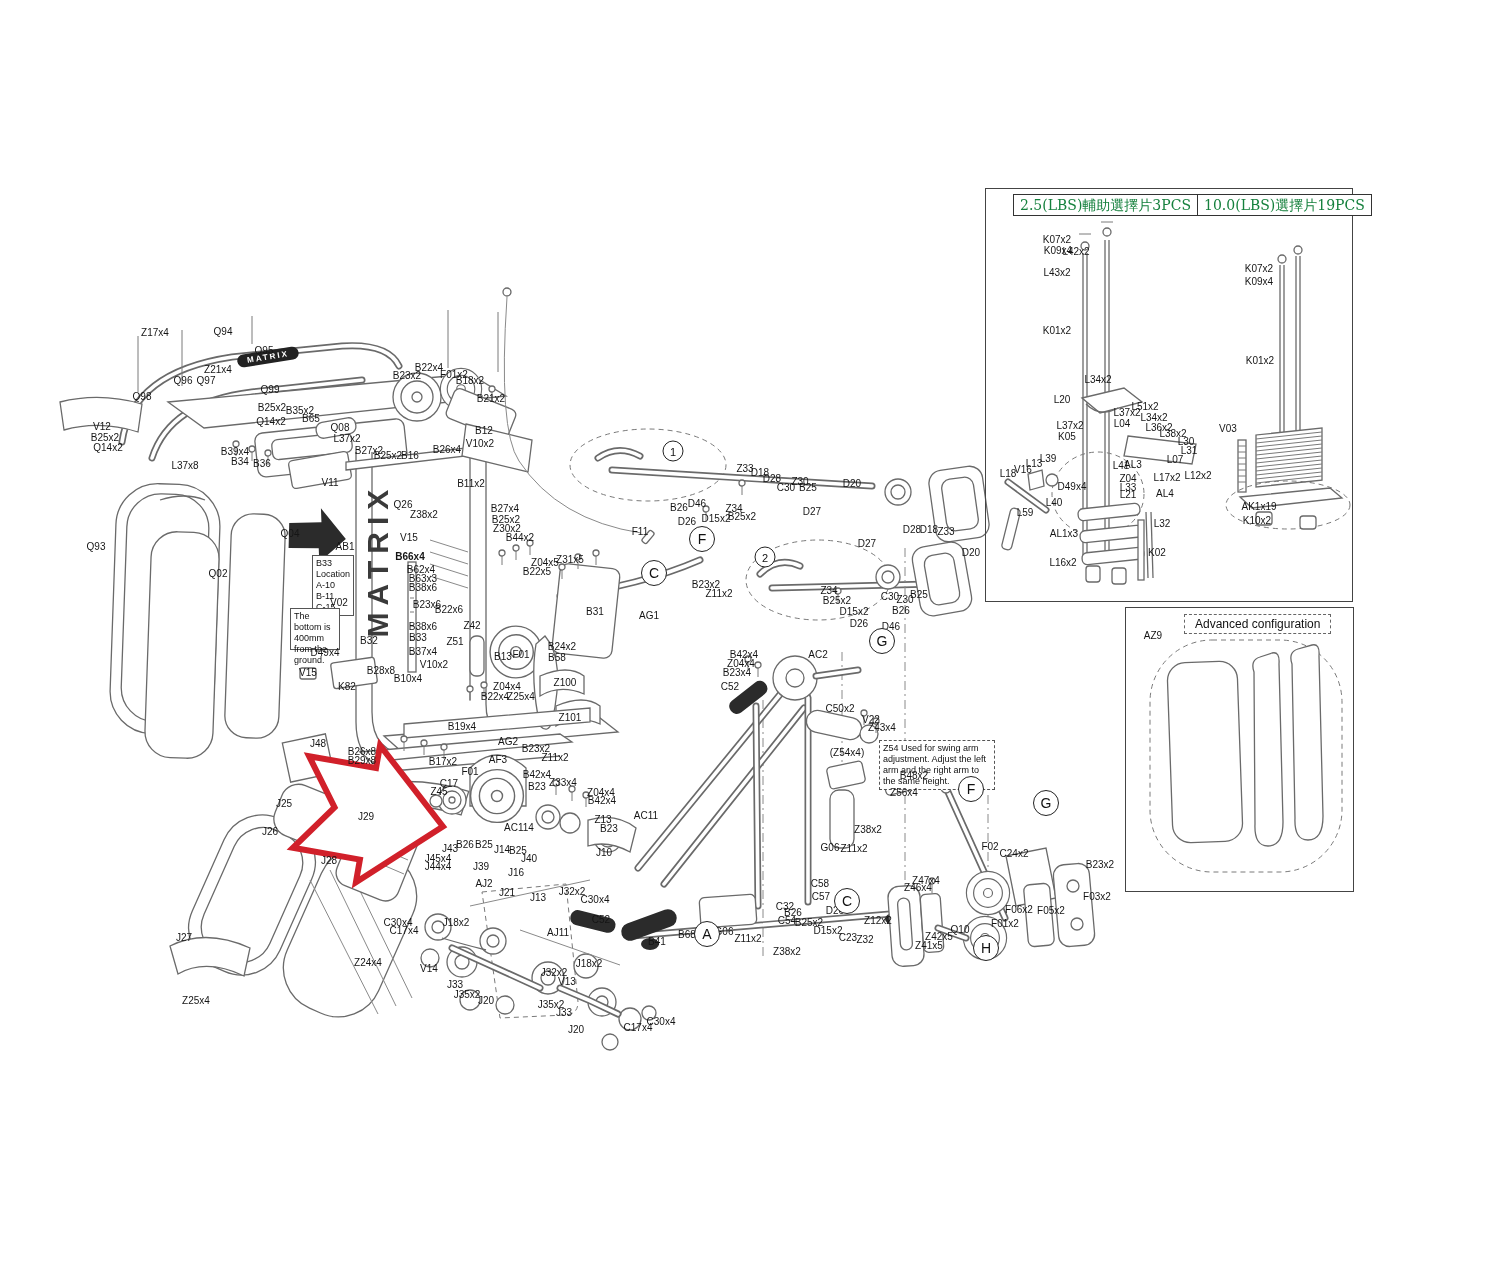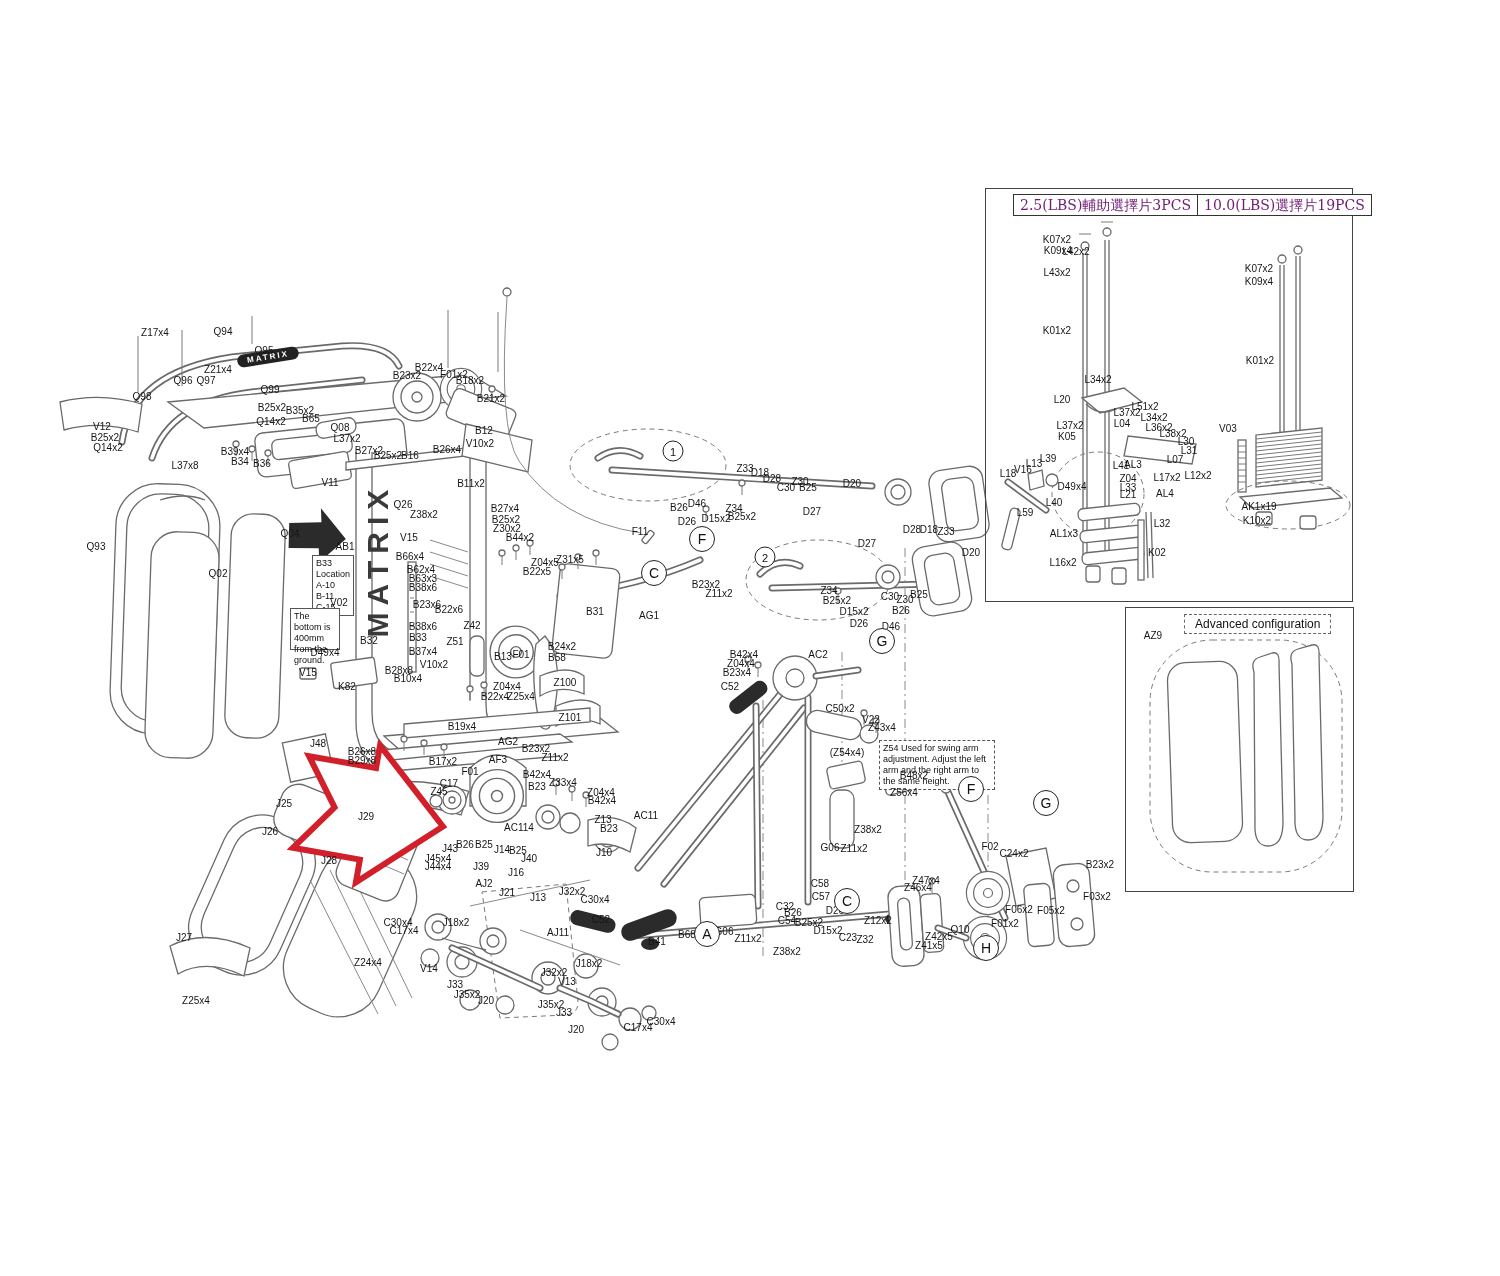--- a/index.html
+++ b/index.html
@@ -16,21 +16,21 @@
   .dark{fill:#2b2b2b;stroke:none;}
   .hatch{stroke:#7a7a7a;stroke-width:1;}
   .lbl{position:absolute;transform:translate(-50%,-50%);font-size:10px;line-height:10px;
        color:#151515;white-space:nowrap;letter-spacing:0;}
   .callout{position:absolute;transform:translate(-50%,-50%);width:24px;height:24px;border:1.4px solid #222;
        border-radius:50%;display:flex;align-items:center;justify-content:center;font-size:14px;color:#111;background:#fff;}
   .callout.num{width:19px;height:19px;font-size:11px;}
   .notebox{position:absolute;border:1px solid #555;background:#fff;color:#111;padding:2px 3px;
        font-size:9px;line-height:11px;}
   .inset{position:absolute;border:1.4px solid #444;background:transparent;}
-  .inset-hdr{position:absolute;border:1.2px solid #333;background:#fff;color:#701a75;
+  .inset-hdr{position:absolute;border:1.2px solid #333;background:#fff;color:#15803d;
        font-family:"DejaVu Serif",serif;font-size:14px;line-height:18px;padding:1px 6px;white-space:nowrap;}
   .brand-tower{position:absolute;transform:translate(-50%,-50%) rotate(-90deg);font-size:30px;font-weight:bold;
        letter-spacing:7px;color:#3a3a3a;font-family:"Liberation Sans",sans-serif;}
   .brand-plate{position:absolute;transform:translate(-50%,-50%) rotate(-9deg);background:#222;color:#fff;
        font-size:8px;font-weight:bold;letter-spacing:2px;padding:2px 10px;border-radius:7px;}
   .adv-hdr{position:absolute;border:1px dashed #666;background:#fff;color:#111;font-size:12px;
        padding:2px 10px;white-space:nowrap;}
 </style>
 </head>
 <body>
@@ -493,33 +493,33 @@
       <span class="lbl" style="left: 308px; top: 673px;">V15</span>
       <span class="lbl" style="left: 347px; top: 687px;">K82</span>
       <span class="lbl" style="left: 318px; top: 744px;">J48</span>
       <span class="lbl" style="left: 403px; top: 505px;">Q26</span>
       <span class="lbl" style="left: 424px; top: 515px;">Z38x2</span>
       <span class="lbl" style="left: 505px; top: 509px;">B27x4</span>
       <span class="lbl" style="left: 506px; top: 520px;">B25x2</span>
       <span class="lbl" style="left: 507px; top: 529px;">Z30x2</span>
       <span class="lbl" style="left: 506px; top: 538px; padding-left: 28px;">B44x2</span>
       <span class="lbl" style="left: 409px; top: 538px;">V15</span>
-      <span class="lbl" style="left: 410px; top: 557px;">B66x4</span>
+      <span class="lbl" style="left: 410px; top: 557px; font-weight: bold;">B66x4</span>
       <span class="lbl" style="left: 421px; top: 570px;">B62x4</span>
       <span class="lbl" style="left: 423px; top: 579px;">B63x3</span>
       <span class="lbl" style="left: 423px; top: 588px;">B38x6</span>
       <span class="lbl" style="left: 427px; top: 605px;">B23x6</span>
       <span class="lbl" style="left: 449px; top: 610px;">B22x6</span>
       <span class="lbl" style="left: 423px; top: 627px;">B38x6</span>
       <span class="lbl" style="left: 418px; top: 638px;">B33</span>
       <span class="lbl" style="left: 472px; top: 626px;">Z42</span>
       <span class="lbl" style="left: 455px; top: 642px;">Z51</span>
       <span class="lbl" style="left: 369px; top: 641px;">B32</span>
       <span class="lbl" style="left: 423px; top: 652px;">B37x4</span>
-      <span class="lbl" style="left: 399px; top: 671px;">B28x8</span>
+      <span class="lbl" style="left: 381px; top: 671px;">B28x8</span>
       <span class="lbl" style="left: 408px; top: 679px;">B10x4</span>
       <span class="lbl" style="left: 434px; top: 665px;">V10x2</span>
       <span class="lbl" style="left: 503px; top: 657px;">B13</span>
       <span class="lbl" style="left: 521px; top: 655px;">F01</span>
       <span class="lbl" style="left: 545px; top: 563px;">Z04x5</span>
       <span class="lbl" style="left: 570px; top: 560px;">Z31x5</span>
       <span class="lbl" style="left: 537px; top: 572px;">B22x5</span>
       <span class="lbl" style="left: 595px; top: 612px;">B31</span>
       <span class="lbl" style="left: 649px; top: 616px;">AG1</span>
       <span class="lbl" style="left: 562px; top: 647px;">B24x2</span>

